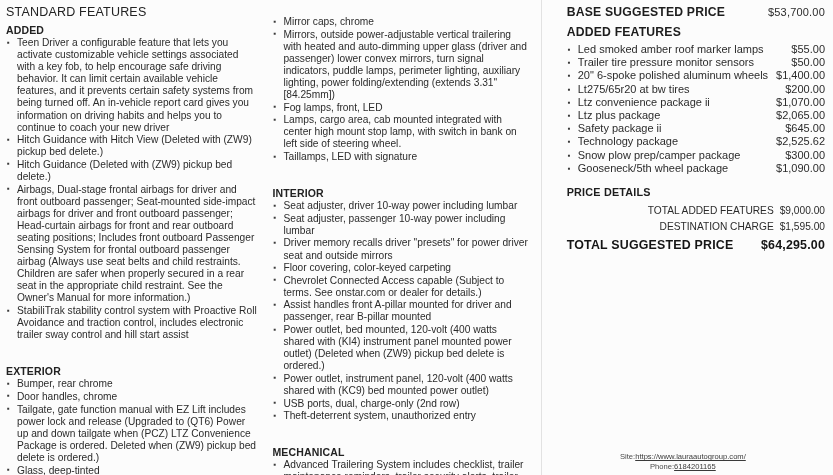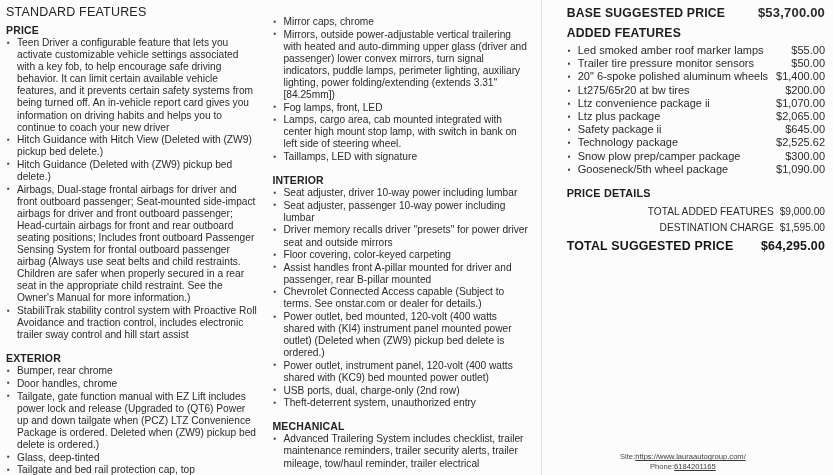--- a/index.html
+++ b/index.html
@@ -46,21 +46,21 @@
     margin: 0 0 5px 0;
     color: #222;
   }
   .h-sec {
     font-size: 10.5px;
     font-weight: bold;
     letter-spacing: .15px;
     margin: 0 0 1px 0;
     color: #222;
   }
-  .h-sec.spaced { margin-top: 11px; }
+  .h-sec.spaced { margin-top: 24px; }
 
   
   ul.feat {
     list-style: none;
     margin: 0;
     padding: 0;
   }
   ul.feat > li {
     position: relative;
     font-size: 10.2px;
@@ -86,21 +86,21 @@
     align-items: baseline;
     gap: 6px;
   }
   .price-head {
     font-size: 12.2px;
     font-weight: bold;
     letter-spacing: .2px;
     color: #1d1d1d;
     margin: 0 0 6px 0;
   }
-  .price-head .amt { font-size: 13px; font-weight: bold; color: #2b2b2b; }
+  .price-head .amt { font-size: 11px; font-weight: normal; color: #2b2b2b; }
 
   .h-added {
     font-size: 12.2px;
     font-weight: bold;
     letter-spacing: .2px;
     color: #1d1d1d;
     margin: 0 0 4px 0;
   }
 
   ul.added {
@@ -174,21 +174,21 @@
   }
 </style>
 </head>
 <body>
 
 <div class="sheet">
 
   <div class="col col-left">
     <div class="h-main">STANDARD FEATURES</div>
 
-    <div class="h-sec">PRICE</div>
+    <div class="h-sec">ADDED</div>
     <ul class="feat">
       <li>Teen Driver a configurable feature that lets you activate customizable vehicle settings associated with a key fob, to help encourage safe driving behavior. It can limit certain available vehicle features, and it prevents certain safety systems from being turned off. An in-vehicle report card gives you information on driving habits and helps you to continue to coach your new driver</li>
       <li>Hitch Guidance with Hitch View (Deleted with (ZW9) pickup bed delete.)</li>
       <li>Hitch Guidance (Deleted with (ZW9) pickup bed delete.)</li>
       <li>Airbags, Dual-stage frontal airbags for driver and front outboard passenger; Seat-mounted side-impact airbags for driver and front outboard passenger; Head-curtain airbags for front and rear outboard seating positions; Includes front outboard Passenger Sensing System for frontal outboard passenger airbag (Always use seat belts and child restraints. Children are safer when properly secured in a rear seat in the appropriate child restraint. See the Owner's Manual for more information.)</li>
       <li>StabiliTrak stability control system with Proactive Roll Avoidance and traction control, includes electronic trailer sway control and hill start assist</li>
     </ul>
 
     <div class="h-sec spaced">EXTERIOR</div>
     <ul class="feat">
@@ -208,22 +208,22 @@
       <li>Lamps, cargo area, cab mounted integrated with center high mount stop lamp, with switch in bank on left side of steering wheel.</li>
       <li>Taillamps, LED with signature</li>
     </ul>
 
     <div class="h-sec spaced">INTERIOR</div>
     <ul class="feat">
       <li>Seat adjuster, driver 10-way power including lumbar</li>
       <li>Seat adjuster, passenger 10-way power including lumbar</li>
       <li>Driver memory recalls driver "presets" for power driver seat and outside mirrors</li>
       <li>Floor covering, color-keyed carpeting</li>
+      <li>Chevrolet Connected Access capable (Subject to terms. See onstar.com or dealer for details.)</li>
       <li>Assist handles front A-pillar mounted for driver and passenger, rear B-pillar mounted</li>
-      <li>Chevrolet Connected Access capable (Subject to terms. See onstar.com or dealer for details.)</li>
       <li>Power outlet, bed mounted, 120-volt (400 watts shared with (KI4) instrument panel mounted power outlet) (Deleted when (ZW9) pickup bed delete is ordered.)</li>
       <li>Power outlet, instrument panel, 120-volt (400 watts shared with (KC9) bed mounted power outlet)</li>
       <li>USB ports, dual, charge-only (2nd row)</li>
       <li>Theft-deterrent system, unauthorized entry</li>
     </ul>
 
     <div class="h-sec spaced">MECHANICAL</div>
     <ul class="feat">
       <li>Advanced Trailering System includes checklist, trailer maintenance reminders, trailer security alerts, trailer mileage, tow/haul reminder, trailer electrical</li>
     </ul>

